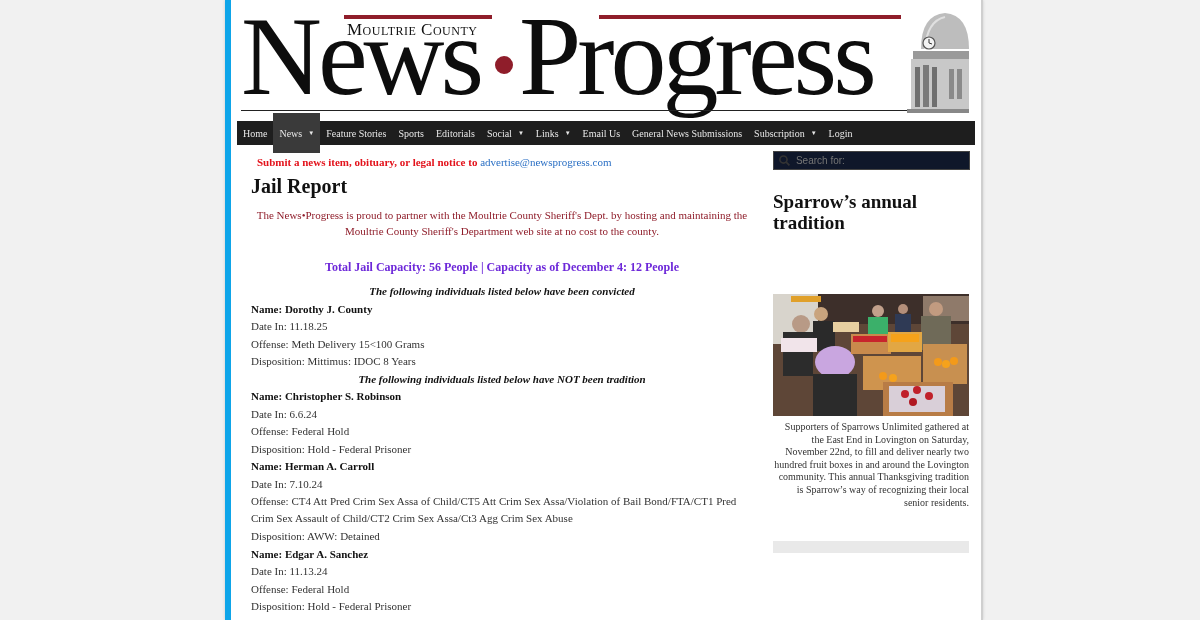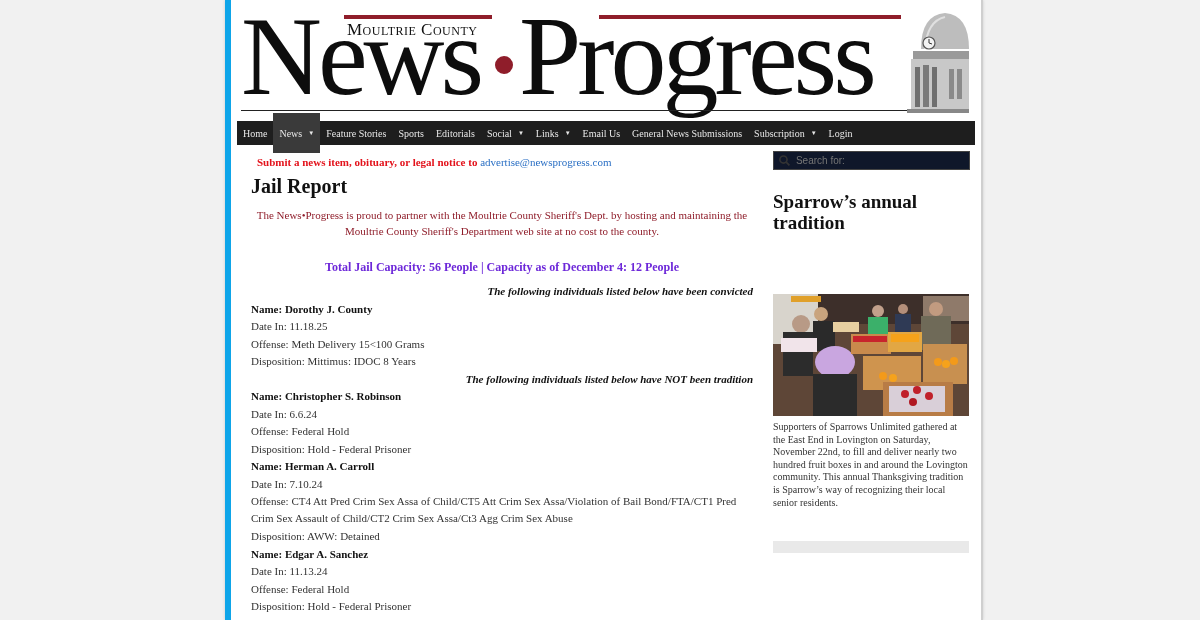--- a/index.html
+++ b/index.html
@@ -61,21 +61,21 @@
   }
   .partner {
     position: absolute; left: 20px; top: 207px; width: 502px; text-align: center;
     color: #8f1d2a; font-size: 11px; line-height: 16px;
   }
   .capacity {
     position: absolute; left: 20px; top: 260px; width: 502px; text-align: center;
     font-size: 12px; font-weight: bold; color: #6d28d9;
   }
   .entries { position: absolute; left: 20px; top: 283px; width: 502px; font-size: 11px; color: #333; }
-  .section-note { text-align: right; font-style: italic; font-weight: bold; color: #111; height: 17.5px; line-height: 16px; }
+  .section-note { text-align: center; font-style: italic; font-weight: bold; color: #111; height: 17.5px; line-height: 16px; }
   .line { height: 17.5px; line-height: 16px; }
   .line.name { font-weight: bold; color: #111; }
   .line.wrap { height: auto; line-height: 17px; margin-bottom: 1px; }
   
   .search {
     position: absolute; left: 542px; top: 151px; width: 195px; height: 17px; background: #0f172a;
     border: 1px solid #444; display: flex; align-items: center;
   }
   .search-icon { width: 14px; height: 14px; margin-left: 4px; }
   .search input {
@@ -84,21 +84,21 @@
   }
   .side-title {
     position: absolute; left: 542px; top: 191px; width: 196px; margin: 0; font-size: 19px; line-height: 21px;
     font-weight: bold; color: #111;
   }
   .side-photo {
     position: absolute; left: 542px; top: 294px; width: 196px; height: 122px; overflow: hidden;
     background: #6b4a36;
   }
   .side-caption {
-    position: absolute; left: 542px; top: 421px; width: 196px; text-align: left;
+    position: absolute; left: 542px; top: 421px; width: 196px; text-align: right;
     font-size: 10px; line-height: 12.6px; color: #333;
   }
   .side-bar {
     position: absolute; left: 542px; top: 541px; width: 196px; height: 12px; background: #e9e9e9;
   }
 </style>
 </head>
 <body>
 
 <div class="page">

